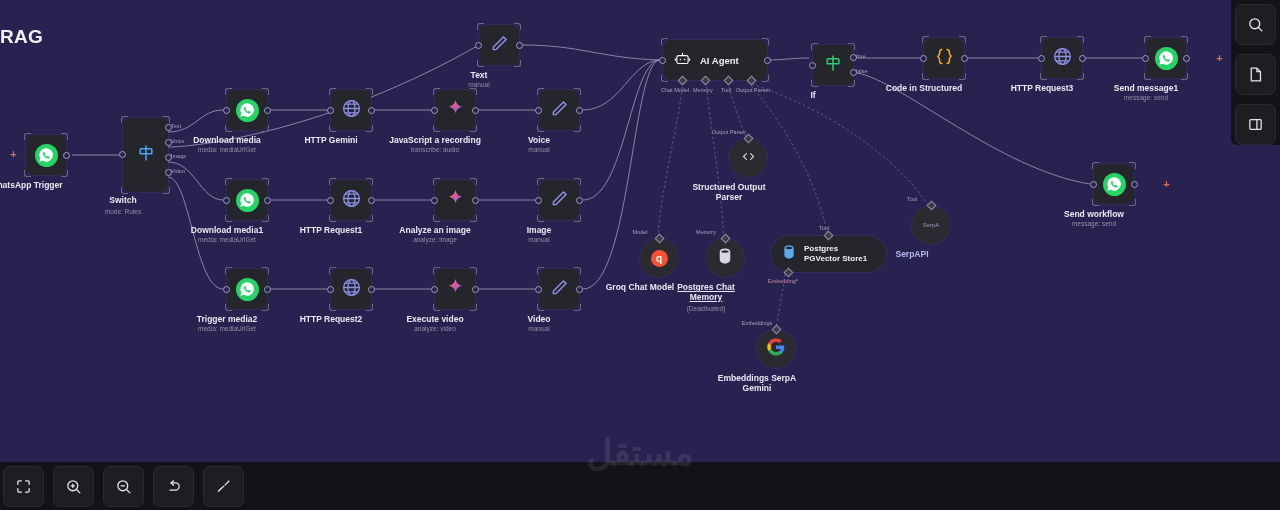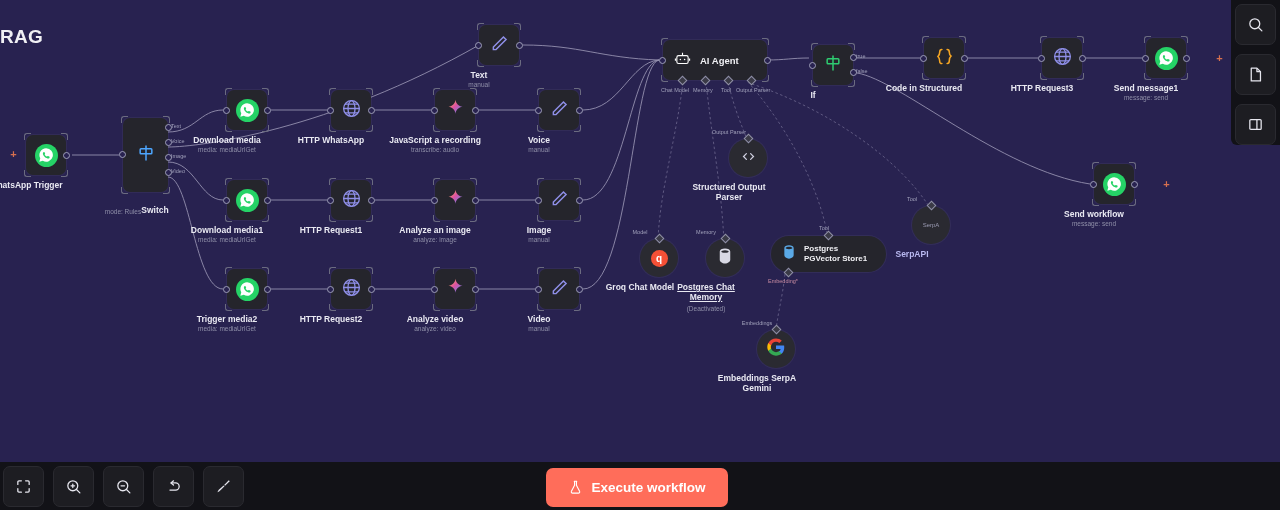--- a/index.html
+++ b/index.html
@@ -217,21 +217,21 @@
         <span class="port in" style="top:33px;"></span>
         <span class="port out" style="top:6px;"></span>
         <span class="port out" style="top:21px;"></span>
         <span class="port out" style="top:36px;"></span>
         <span class="port out" style="top:51px;"></span>
         <span class="plabel" style="left:48px;top:5px;">Text</span>
         <span class="plabel" style="left:48px;top:20px;">Voice</span>
         <span class="plabel" style="left:48px;top:35px;">Image</span>
         <span class="plabel" style="left:48px;top:50px;">Video</span>
       </div>
-      <div class="nlabel" style="top:87px;margin-left:32px;">Switch</div>
+      <div class="nlabel" style="top:77px;">Switch</div>
       <div class="nsub" style="top:90px;">mode: Rules</div>
     </div>
 
     <div class="node" style="left:479px;top:25px;">
       <div class="nbox">
         <span class="corner tl"></span>
           <span class="corner tr"></span>
           <span class="corner bl"></span>
           <span class="corner br"></span>
         <span>
@@ -271,21 +271,21 @@
           <span class="corner bl"></span>
           <span class="corner br"></span>
         <span><svg width="21" height="21" viewBox="0 0 24 24" fill="none" stroke="#8f8fe8" stroke-width="1.5">
               <circle cx="12" cy="12" r="9"></circle>
               <ellipse cx="12" cy="12" rx="4" ry="9"></ellipse>
               <path d="M3 12h18M4.5 7h15M4.5 17h15"></path>
             </svg></span>
         <span class="port in"></span>
           <span class="port out"></span>
       </div>
-      <div class="nlabel">HTTP WhatsApp</div>
+      <div class="nlabel">HTTP Gemini</div>
     </div>
 
     <div class="node" style="left:435px;top:90px;">
       <div class="nbox">
           <span class="corner tl"></span>
           <span class="corner tr"></span>
           <span class="corner bl"></span>
           <span class="corner br"></span>
         <span><svg width="21" height="21" viewBox="0 0 24 24">
               <defs>
@@ -441,21 +441,21 @@
                   <stop offset="0" stop-color="#ffd34d"></stop>
                   <stop offset=".45" stop-color="#e0519e"></stop>
                   <stop offset="1" stop-color="#4d8cff"></stop>
                 </linearGradient>
               </defs>
               <path fill="url(#gem3)" d="M12 2c.6 4.6 3.4 7.4 8 8-4.6.6-7.4 3.4-8 8-.6-4.6-3.4-7.4-8-8 4.6-.6 7.4-3.4 8-8z"></path>
             </svg></span>
         <span class="port in"></span>
           <span class="port out"></span>
       </div>
-      <div class="nlabel">Analyze video</div>
+      <div class="nlabel">Execute video</div>
       <div class="nsub s1">analyze: video</div>
     </div>
 
     <div class="node" style="left:539px;top:269px;">
       <div class="nbox">
           <span class="corner tl"></span>
           <span class="corner tr"></span>
           <span class="corner bl"></span>
           <span class="corner br"></span>
         <span><svg width="21" height="21" viewBox="0 0 24 24" fill="none" stroke="#8f8fe8" stroke-width="1.7">
@@ -662,20 +662,21 @@
         <span class="ptxt">Postgres PGVector Store1</span>
         <span class="diamond" style="left:54px;top:-4px;"></span>
         <span class="diamond" style="left:14px;bottom:-4px;"></span>
       </div>
       <span class="plabel" style="left:48px;top:-11px;">Tool</span>
       <span class="plabel" style="left:-3px;top:42px;color:#c58aa0;">Embedding*</span>
     </div>
 
   </div>
 
+  <div id="watermark">مستقل</div>
 
   <div id="bottombar">
     <div id="tools">
       <div class="tbtn">
         <svg width="17" height="17" viewBox="0 0 24 24" fill="none" stroke="#e6e6ee" stroke-width="1.8" stroke-linecap="round">
           <path d="M4 9V5.5A1.5 1.5 0 015.5 4H9M15 4h3.5A1.5 1.5 0 0120 5.5V9M20 15v3.5a1.5 1.5 0 01-1.5 1.5H15M9 20H5.5A1.5 1.5 0 014 18.5V15"></path>
         </svg>
       </div>
       <div class="tbtn">
         <svg width="17" height="17" viewBox="0 0 24 24" fill="none" stroke="#e6e6ee" stroke-width="1.8" stroke-linecap="round">
@@ -696,26 +697,20 @@
         </svg>
       </div>
       <div class="tbtn">
         <svg width="17" height="17" viewBox="0 0 24 24" fill="#e6e6ee">
           <path d="M19.5 3.2l1.3 1.3-6.6 6.6-1.3-1.3 6.6-6.6z"></path>
           <path d="M12.2 10.6l1.2 1.2-5.3 5.3c-1 1-2.6 2.4-4.6 3 .6-2 2-3.6 3-4.6l5.7-4.9z"></path>
         </svg>
       </div>
     </div>
 
-    <button id="exec-btn">
-      <svg width="15" height="15" viewBox="0 0 24 24" fill="none" stroke="#fff" stroke-width="1.8" stroke-linecap="round" stroke-linejoin="round">
-        <path d="M10 2h4M10.5 2v6.5L5.5 18a2 2 0 001.7 3h9.6a2 2 0 001.7-3l-5-9.5V2"></path>
-      </svg>
-      <span>Execute workflow</span>
-    </button>
   </div>
 
   <div id="railbg"></div>
   <div id="rail">
     <div class="rbtn">
       <svg width="17" height="17" viewBox="0 0 24 24" fill="none" stroke="#e6e6ee" stroke-width="1.8" stroke-linecap="round">
         <circle cx="11" cy="11" r="7"></circle>
           <path d="M16.2 16.2L21 21"></path>
       </svg>
     </div>

